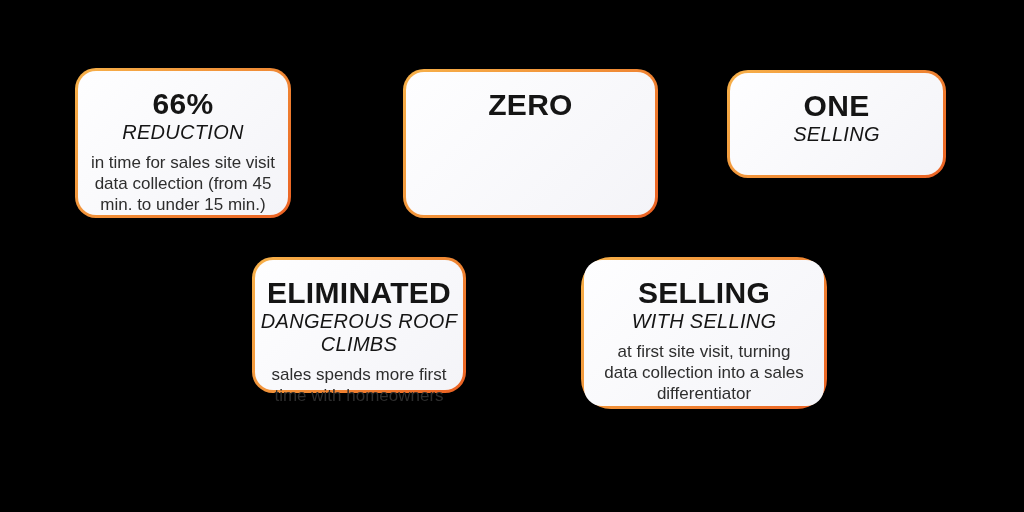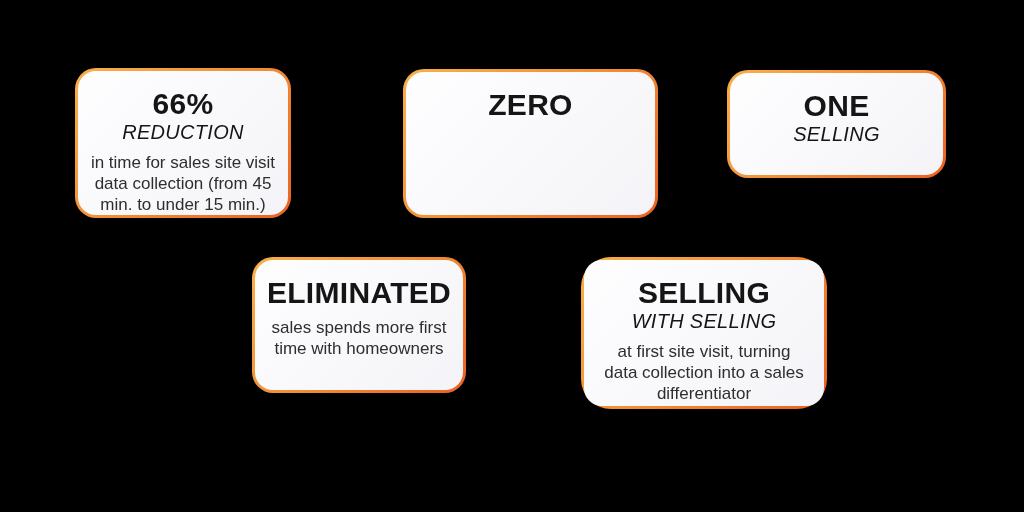--- a/index.html
+++ b/index.html
@@ -97,20 +97,21 @@
   <div class="card" id="card-3">
     <div class="card-inner">
       <div class="headline">ONE</div>
       <div class="subhead">SELLING</div>
     </div>
   </div>
 
   <div class="card" id="card-4">
     <div class="card-inner">
       <div class="headline">ELIMINATED</div>
+      <div class="subhead">DANGEROUS ROOF CLIMBS</div>
       <div class="bodytext">sales spends more first time with homeowners</div>
     </div>
   </div>
 
   <div class="card" id="card-5">
     <div class="card-inner">
       <div class="headline">SELLING</div>
       <div class="subhead">WITH SELLING</div>
       <div class="bodytext">at first site visit, turning data collection into a sales differentiator</div>
     </div>

